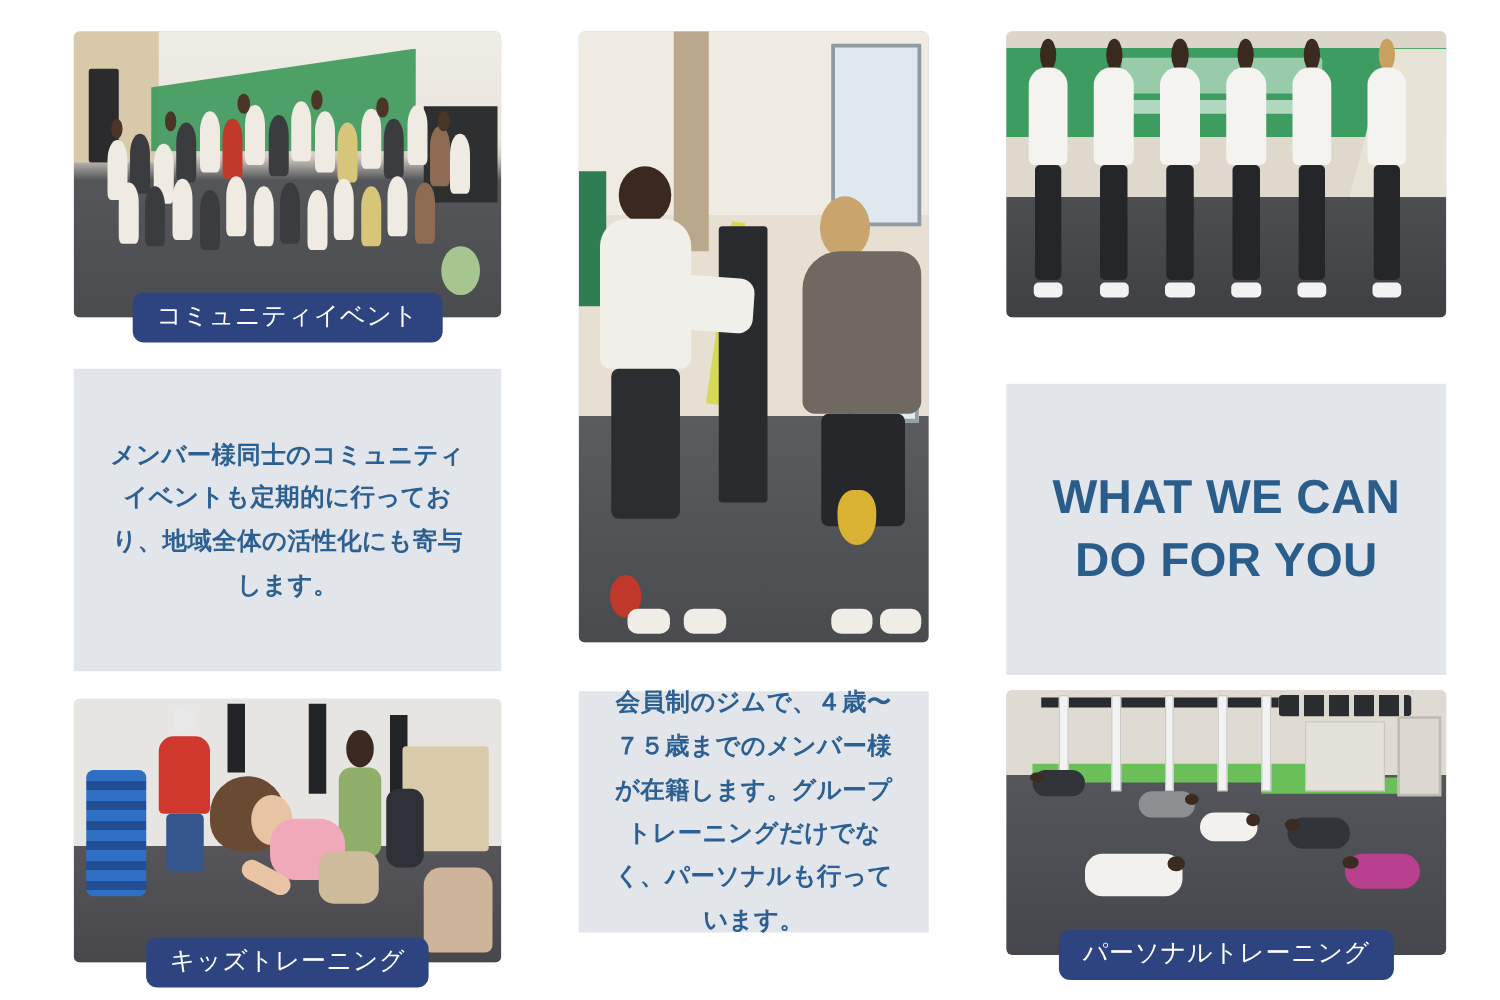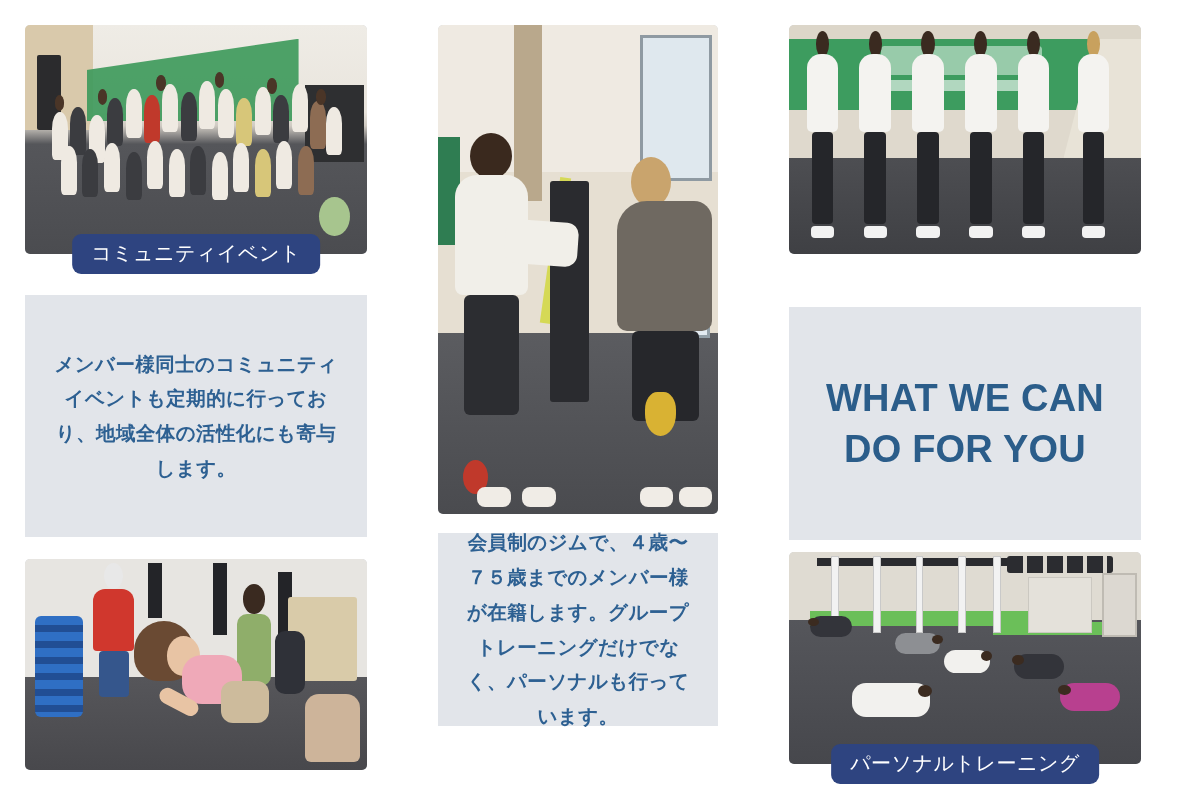--- a/index.html
+++ b/index.html
@@ -11,21 +11,21 @@
     position:relative;
   }
   .grid{
     position:absolute;
     inset:0;
     display:grid;
     grid-template-columns:342px 280px 352px;
     grid-template-rows:229px 245px 237px;
     column-gap:62px;
     row-gap:17px;
-    padding:25px 59px 0 25px;
+    padding:25px 59px 0 59px;
     box-sizing:border-box;
     justify-content:space-between;
   }
   
   .card{
     position:relative;
     border-radius:5px;
     overflow:visible;
     background:#cfd3d8;
   }
@@ -92,21 +92,21 @@
   .c-mid {grid-column:2;grid-row:1 / span 2;}
   .c-r3c2{grid-column:2;grid-row:3;}
   .c-r1c3{grid-column:3;grid-row:1;}
   .c-r2c3{grid-column:3;grid-row:2;}
   .c-r3c3{grid-column:3;grid-row:3;}
 
   
   .c-r2c1{margin-top:24px;height:242px;}
   .c-r3c1{margin-top:26px;}
   .c-mid{margin-top:0;height:489px;}
-  .c-r3c2{height:193px;align-self:start;}
+  .c-r3c2{margin-top:20px;height:193px;align-self:start;}
   .c-r1c3{height:229px;}
   .c-r2c3{margin-top:36px;height:233px;}
   .c-r3c3{margin-top:19px;height:212px;}
 
   
   .sc-community{background:linear-gradient(#efece6 0%,#e9e5dd 38%,#cfcac2 44%,#55565a 52%,#4b4c50 100%);}
   .sc-community .greenwall{
     position:absolute;left:18%;top:6%;width:62%;height:36%;
     background:#3f9a5c;
     clip-path:polygon(0 38%,100% 0,100% 100%,0 100%);
@@ -365,20 +365,21 @@
         <div class="girl">
           <div class="hair"></div>
             <div class="hd"></div>
           <div class="body"></div>
             <div class="shorts"></div>
             <div class="armf"></div>
         </div>
         <div class="adult"></div>
       </div>
     </div>
+    <div class="pill">キッズトレーニング</div>
   </div>
 
   <div class="panel c-r3c2">
     <p>会員制のジムで、４歳〜７５歳までのメンバー様が在籍します。グループトレーニングだけでなく、パーソナルも行っています。</p>
   </div>
 
   <div class="card c-r3c3">
     <div class="photo">
       <div class="scene sc-group">
         <div class="turf"></div>

